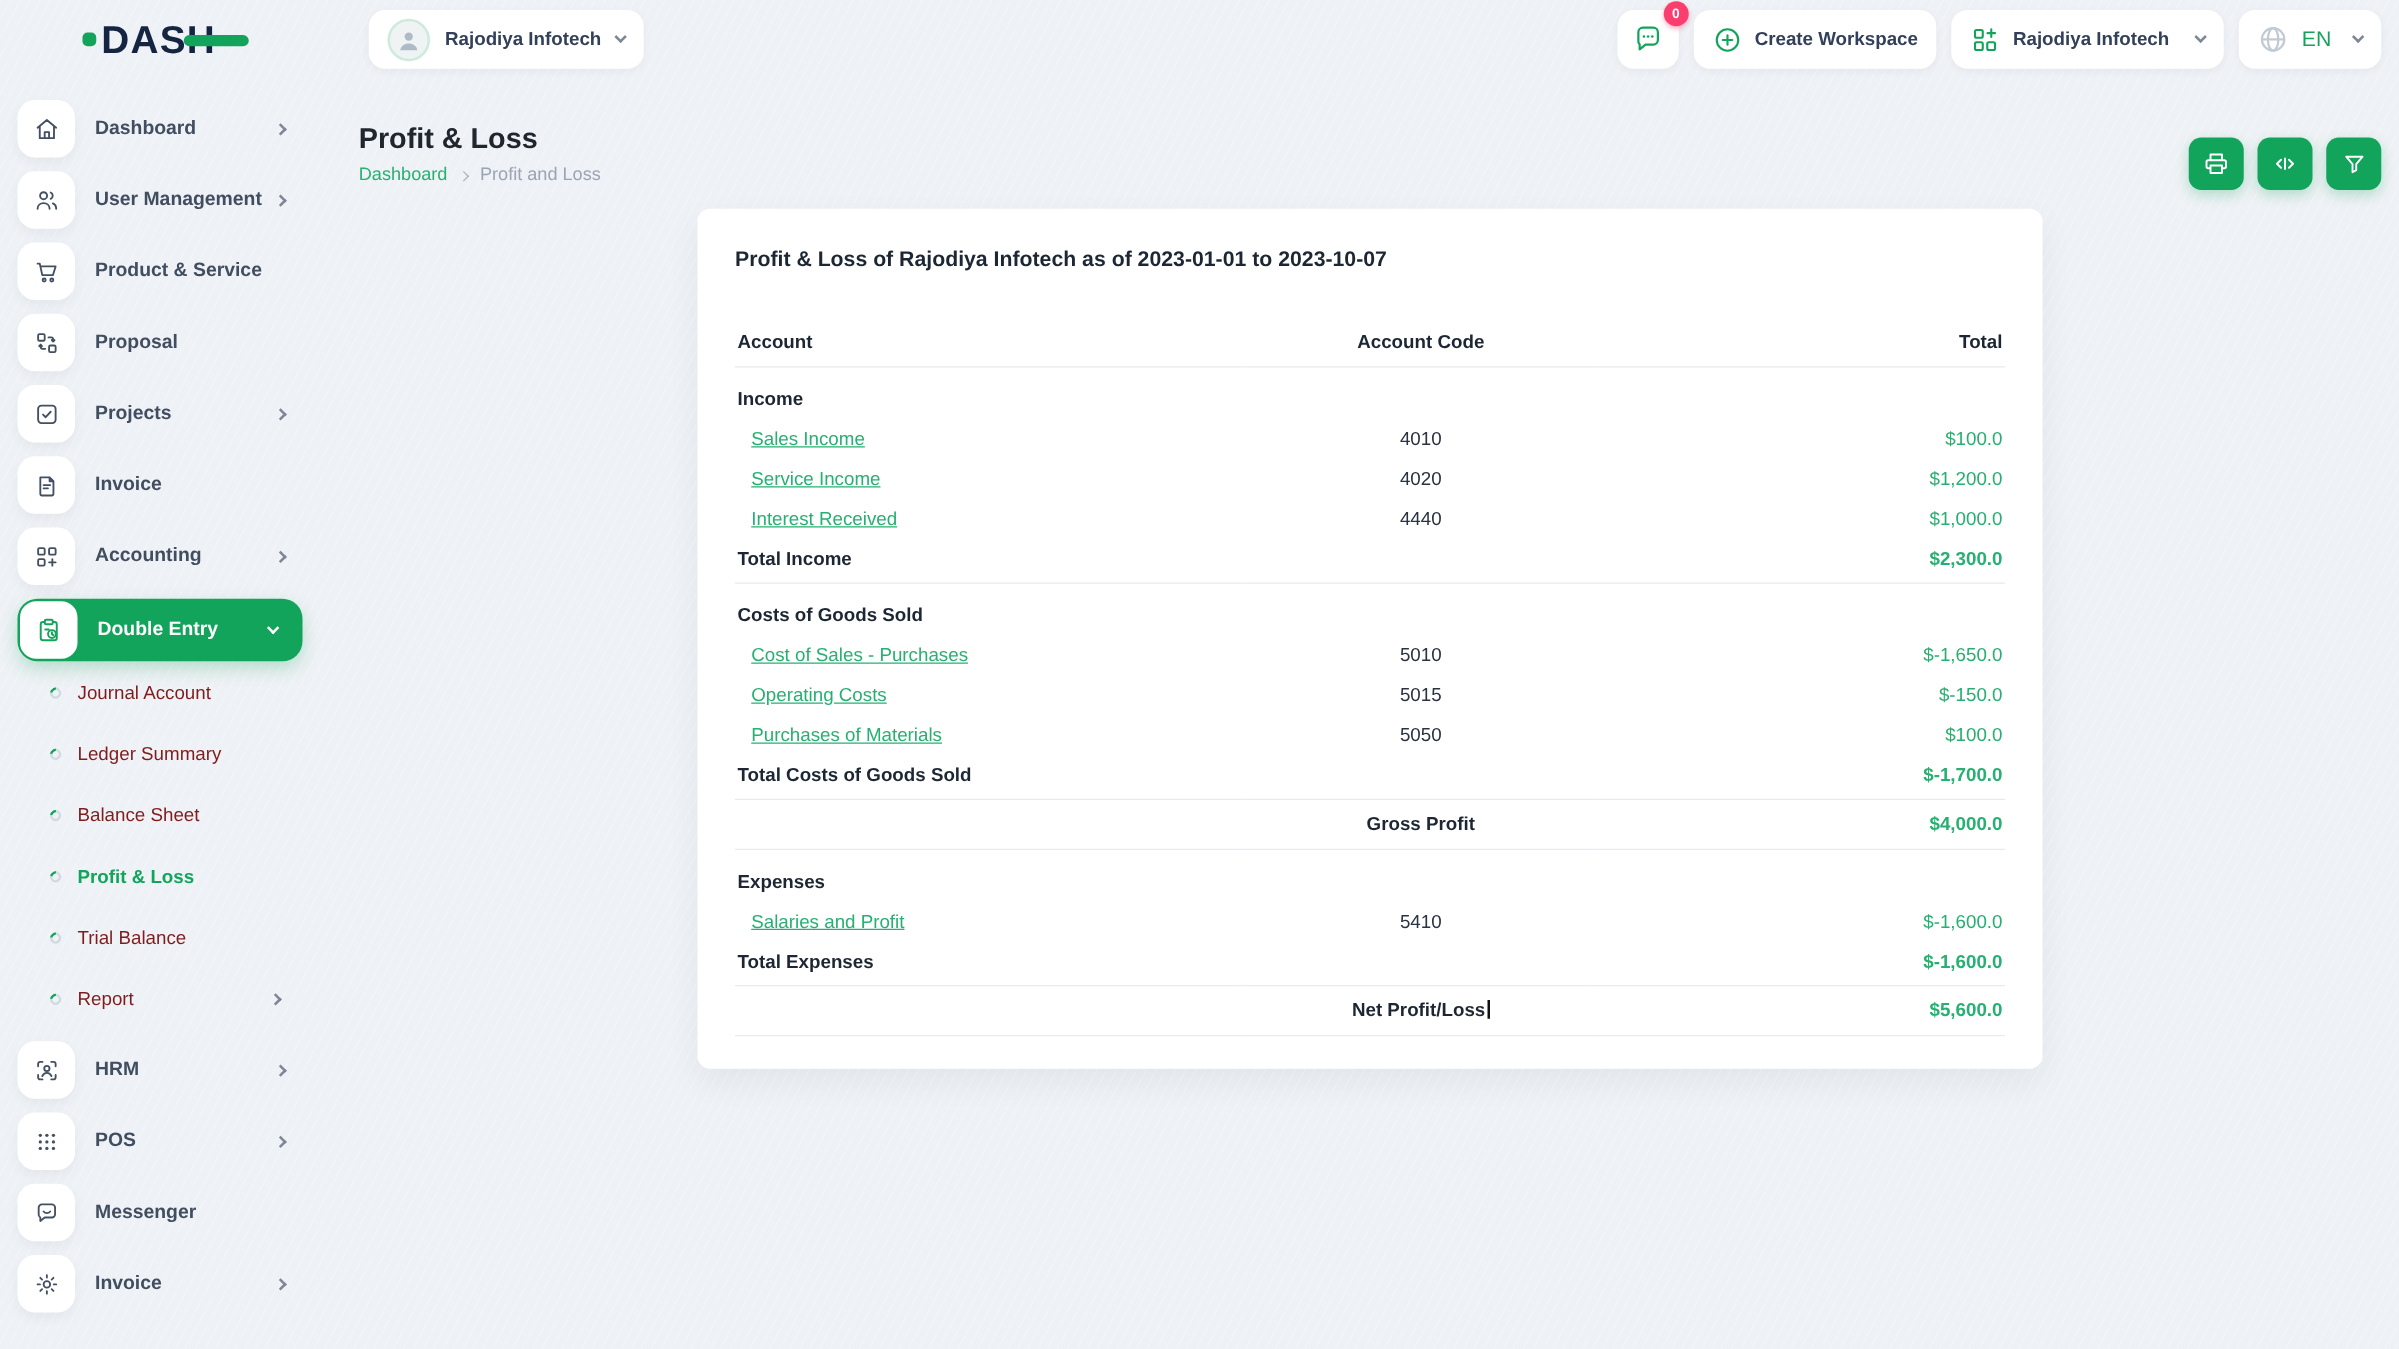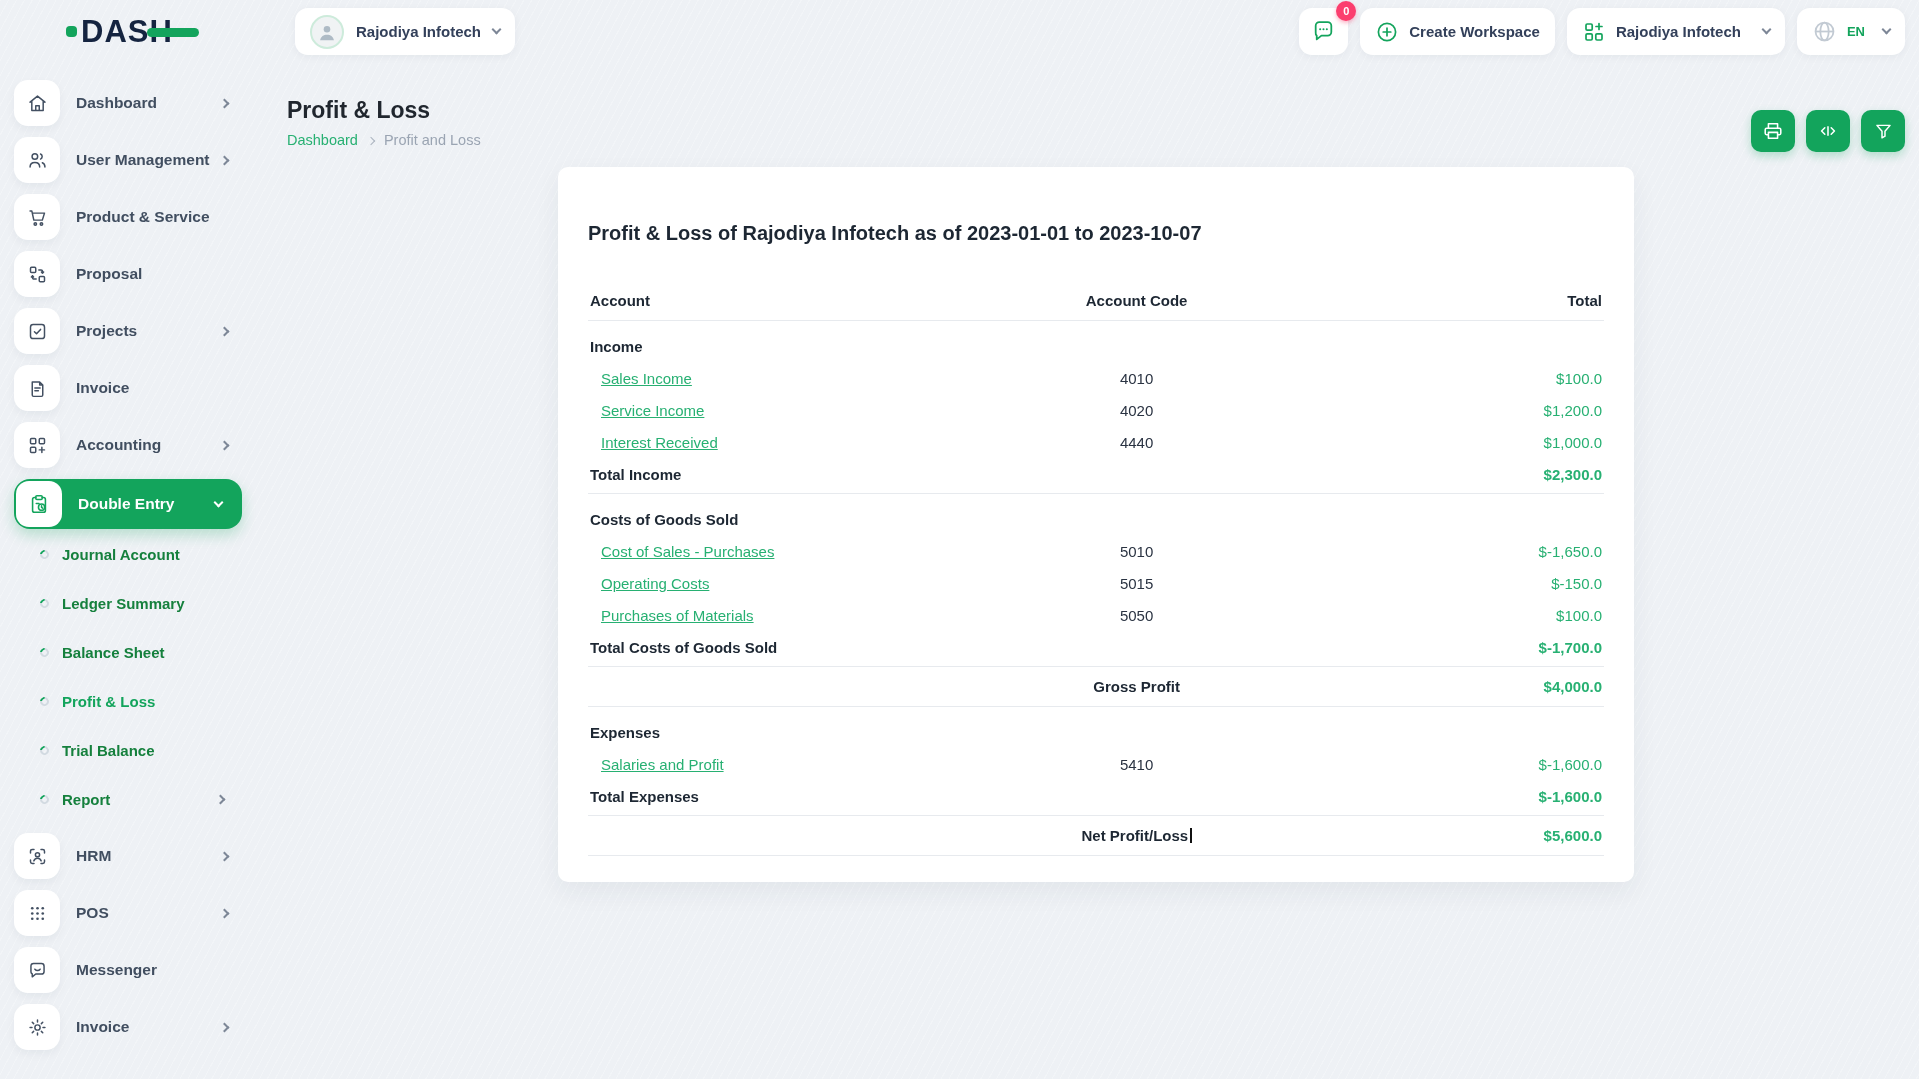--- a/index.html
+++ b/index.html
@@ -34,42 +34,42 @@
   .avatar { width:34px; height:34px; border-radius:50%; background:#f0f3f4; border:2px solid #cdebdb;
             display:flex; align-items:center; justify-content:center; overflow:hidden; }
 
   .tb-right { position:absolute; right:14px; top:8px; display:flex; gap:12px; align-items:center; }
   .chat-btn { width:49px; justify-content:center; position:relative; padding:0; }
   .badge { position:absolute; top:-7px; right:-8px; min-width:20px; height:20px; border-radius:50%;
            background:#fb3e6e; color:#fff; font-size:11px; font-weight:700;
            display:flex; align-items:center; justify-content:center; box-shadow:0 2px 4px rgba(251,62,110,.4); }
   .ws-pill { gap:10px; }
   .lang-pill { gap:10px; }
-  .lang-code { color:var(--green); font-weight:700; font-size:13px; }
+  .lang-code { color:var(--green); font-weight:400; font-size:17px; }
 
   
   .sidebar { position:absolute; top:64px; left:0; width:260px; bottom:0; padding:16px 0 0 14px; z-index:4; }
   .nav-item { display:flex; align-items:center; height:46px; margin-bottom:11px; cursor:pointer; }
   .icon-box { width:46px; height:46px; border-radius:14px; background:#fff; flex:0 0 46px;
               display:flex; align-items:center; justify-content:center;
               box-shadow:0 4px 10px rgba(26,40,68,.05); }
   .nav-label { margin-left:16px; font-size:15.5px; font-weight:600; color:#414e60; }
   .nav-chev { margin-left:auto; margin-right:32px; }
 
   .nav-item.active-pill { background:var(--green); border-radius:16px; width:228px; height:50px;
                           padding:2px; margin-bottom:10px; box-shadow:0 6px 14px rgba(19,164,92,.25);justify-content:space-between; }
   .active-pill .icon-box { border-radius:13px; box-shadow:none; }
   .active-pill .nav-label { color:#fff; }
   .active-pill .nav-chev { margin-right:18px; }
   .active-pill .chev { border-color:#fff; }
 
   .sub-item { display:flex; align-items:center; height:30px; margin:0 0 19px 26px; cursor:pointer; }
   .bullet { width:9px; height:9px; border-radius:50%; border:2px solid #d2dae1; border-top-color:var(--green);
             transform:rotate(-40deg); flex:0 0 9px; }
-  .sub-label { margin-left:13px; font-size:15px; font-weight:700; color:#15803d; }
+  .sub-label { margin-left:13px; font-size:15px; font-weight:400; color:#7f1d1d; }
   .sub-item.active .sub-label { color:var(--green); font-weight:700; }
   .sub-item .nav-chev { margin-right:36px; }
 
   .ic { stroke:#435062; fill:none; stroke-width:1.7; stroke-linecap:round; stroke-linejoin:round; }
   .ic.green { stroke:var(--green); }
   .ic.fillgrey { fill:#435062; stroke:none; }
 
   
   .main { position:absolute; top:64px; left:260px; right:0; bottom:0; padding:33px 14px 0 27px; }
   .header-row { display:flex; justify-content:space-between; align-items:flex-start; }
@@ -82,21 +82,21 @@
 
   .actions { display:flex; gap:11px; margin-top:13px; }
   .action-btn { width:44px; height:42px; border-radius:10px; background:var(--green); border:none;
                 display:flex; align-items:center; justify-content:center; cursor:pointer;
                 box-shadow:0 4px 10px rgba(19,164,92,.28); }
   .action-btn svg { stroke:#fff; fill:none; stroke-width:1.7; stroke-linecap:round; stroke-linejoin:round; }
 
   
   .card { width:1076px; margin:15px auto 0; background:#fff; border-radius:10px;
           box-shadow:0 10px 26px rgba(28,44,74,.06); padding:31px 30px 26px; position:relative; }
-  .card-title { font-size:20px; font-weight:700; color:var(--ink);margin-top:24px; }
+  .card-title { font-size:17px; font-weight:700; color:var(--ink); }
 
   table.pl { width:100%; border-collapse:collapse; margin-top:47px; font-size:15px; }
   .pl th { font-weight:700; color:var(--ink); padding:0 2px 11px; border-bottom:1px solid var(--line); }
   .pl th.c-account { text-align:left; }
   .pl th.c-code { text-align:center; }
   .pl th.c-total { text-align:right; }
   .pl td { padding:7.5px 2px; }
   .pl td.code { text-align:center; color:#2a3342; }
   .pl td.total { text-align:right; color:var(--link); }
   tr.section td { font-weight:700; color:var(--ink); padding-top:17px; }

